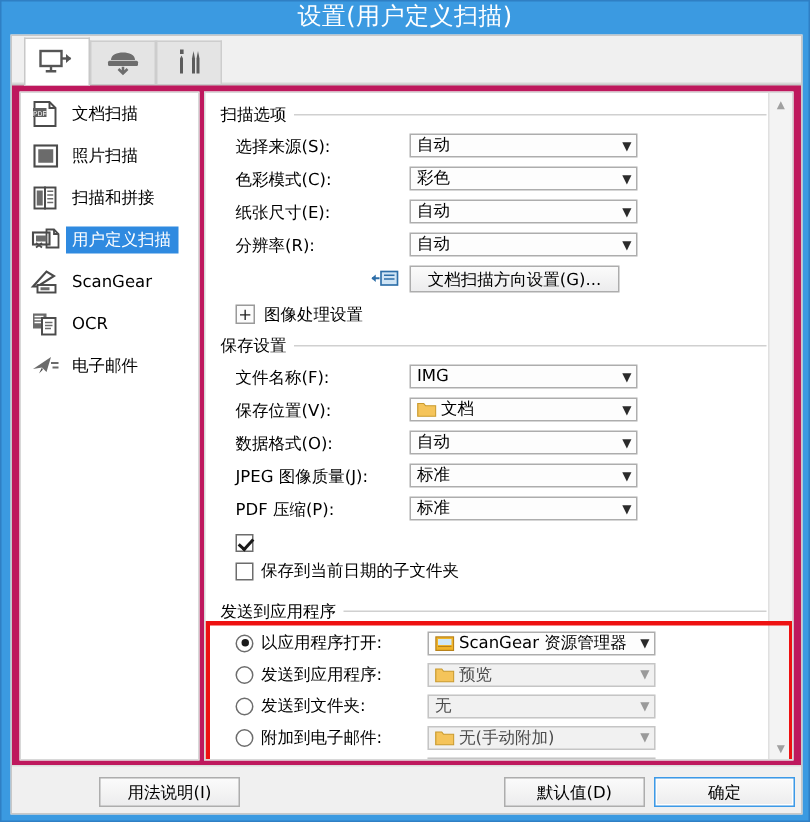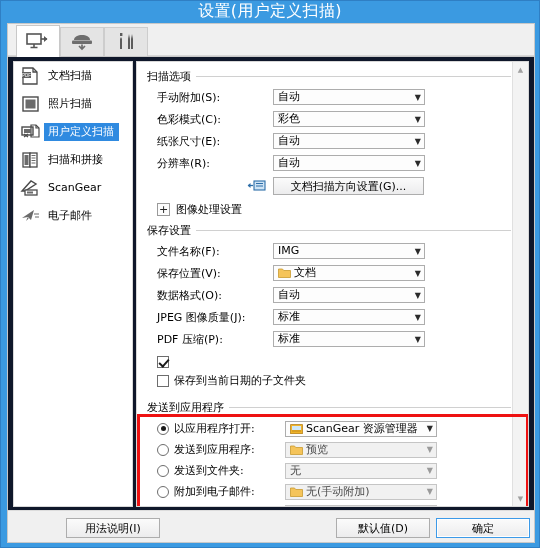--- a/index.html
+++ b/index.html
@@ -74,21 +74,21 @@
   .tab.t1 { left: 8px; }
   .tab.t2 { left: 52px; }
   .tab.t3 { left: 96px; }
 
   
   .content {
     position: absolute;
     left: 0; top: 32px;
     right: 0;
     height: 455px;
-    background: #0f172a;
+    background: #be185d;
     border-top: 1px solid #c8c8c8;
     box-sizing: border-box;
   }
   .sidebar {
     position: absolute;
     left: 5px; top: 4px;
     width: 120px;
     bottom: 4px;
     background: #ffffff;
     border: 1px solid #d8d8d8;
@@ -205,21 +205,21 @@
     background: linear-gradient(#fbfbfb, #ececed);
     border: 1px solid #adadad;
     box-sizing: border-box;
     font-size: 11px;
     display: flex;
     align-items: center;
     justify-content: center;
     font-family: inherit;
     color: #000;
   }
-  .btn-wide { width: 151px; align-items: flex-end; }
+  .btn-wide { width: 140px; align-items: flex-end; }
 
   .orient-row {
     display: flex;
     align-items: center;
     margin: 4px 0 4px 0;
     padding-left: 126px;
   }
   .orient-icon {
     width: 22px;
     margin-left: -27px;
@@ -432,56 +432,67 @@
         <div class="nav-item">
           <span class="nav-icon">
             <svg width="22" height="20" viewBox="0 0 22 20">
               <rect x="3" y="3" width="15" height="14" fill="#fff" stroke="#4a4a4a" stroke-width="1.4"></rect>
               <rect x="5.5" y="5.5" width="10" height="9" fill="#6b6b6b"></rect>
             </svg>
           </span>
           <span class="nav-label">照片扫描</span>
         </div>
 
+        <div class="nav-item">
+          <span class="nav-icon">
+            <svg width="22" height="20" viewBox="0 0 22 20">
+              <rect x="3" y="3" width="7" height="14" fill="#fff" stroke="#4a4a4a" stroke-width="1.3"></rect>
+              <rect x="10" y="3" width="7" height="14" fill="#fff" stroke="#4a4a4a" stroke-width="1.3"></rect>
+              <rect x="4.5" y="5" width="4" height="10" fill="#6b6b6b"></rect>
+              <path d="M11.5 5.5 h4 M11.5 8 h4 M11.5 10.5 h4 M11.5 13 h4" stroke="#6b6b6b" stroke-width="1"></path>
+            </svg>
+          </span>
+          <span class="nav-label">扫描和拼接</span>
+        </div>
+
         <div class="nav-item selected">
           <span class="nav-icon">
             <svg width="22" height="20" viewBox="0 0 22 20">
               <path d="M11 3 h5 l3 3 v9 h-8 z" fill="#fff" stroke="#4a4a4a" stroke-width="1.2"></path>
               <path d="M16 3 v3 h3" fill="none" stroke="#4a4a4a" stroke-width="1.2"></path>
               <rect x="2" y="5" width="11" height="8" fill="none" stroke="#4a4a4a" stroke-width="1.4"></rect>
               <rect x="4" y="7" width="7" height="4" fill="#6b6b6b"></rect>
               <path d="M4 15 l4 -3 M4 12 l4 3" stroke="#4a4a4a" stroke-width="1.2"></path>
             </svg>
           </span>
           <span class="nav-label">用户定义扫描</span>
         </div>
 
         <div class="nav-item">
           <span class="nav-icon">
             <svg width="22" height="20" viewBox="0 0 22 20">
-              <rect x="3" y="3" width="7" height="14" fill="#fff" stroke="#4a4a4a" stroke-width="1.3"></rect>
-              <rect x="10" y="3" width="7" height="14" fill="#fff" stroke="#4a4a4a" stroke-width="1.3"></rect>
-              <rect x="4.5" y="5" width="4" height="10" fill="#6b6b6b"></rect>
-              <path d="M11.5 5.5 h4 M11.5 8 h4 M11.5 10.5 h4 M11.5 13 h4" stroke="#6b6b6b" stroke-width="1"></path>
-            </svg>
-          </span>
-          <span class="nav-label">扫描和拼接</span>
-        </div>
-
-        <div class="nav-item">
-          <span class="nav-icon">
-            <svg width="22" height="20" viewBox="0 0 22 20">
               <path d="M2 13 L11 3 L16 6 L5 13 Z" fill="none" stroke="#4a4a4a" stroke-width="1.4"></path>
               <rect x="5" y="12" width="12" height="5" fill="#fff" stroke="#4a4a4a" stroke-width="1.3"></rect>
               <rect x="7" y="13.5" width="6" height="2" fill="#6b6b6b"></rect>
             </svg>
           </span>
           <span class="nav-label">ScanGear</span>
         </div>
 
+        <div class="nav-item">
+          <span class="nav-icon">
+            <svg width="22" height="20" viewBox="0 0 22 20">
+              <rect x="2" y="3" width="9" height="10" fill="#6b6b6b"></rect>
+              <path d="M3 5 h6 M3 7 h6 M3 9 h5" stroke="#fff" stroke-width="1"></path>
+              <rect x="8" y="6" width="9" height="11" fill="#fff" stroke="#4a4a4a" stroke-width="1.3"></rect>
+              <path d="M10 9 h5 M10 11 h5 M10 13 h4" stroke="#6b6b6b" stroke-width="1"></path>
+            </svg>
+          </span>
+          <span class="nav-label">OCR</span>
+        </div>
 
         <div class="nav-item">
           <span class="nav-icon">
             <svg width="22" height="20" viewBox="0 0 22 20">
               <path d="M2 12 L14 4 L11 14 L8 11 Z" fill="#6b6b6b"></path>
               <path d="M8 11 L6 15 L8.5 12.5 Z" fill="#4a4a4a"></path>
               <path d="M14 8 h5 M15 11 h4" stroke="#6b6b6b" stroke-width="1.2"></path>
             </svg>
           </span>
           <span class="nav-label">电子邮件</span>
@@ -490,21 +501,21 @@
 
       <div class="panel">
         <div class="panel-inner">
 
           <div class="group-title">
             <span>扫描选项</span>
             <span class="rule"></span>
           </div>
 
           <div class="row">
-            <span class="row-label">手动附加(S):</span>
+            <span class="row-label">选择来源(S):</span>
             <div class="combo">
               <span class="cbtext">自动</span>
               <span class="arrow">▼</span>
             </div>
           </div>
 
           <div class="row">
             <span class="row-label">色彩模式(C):</span>
             <div class="combo">
               <span class="cbtext">彩色</span>

